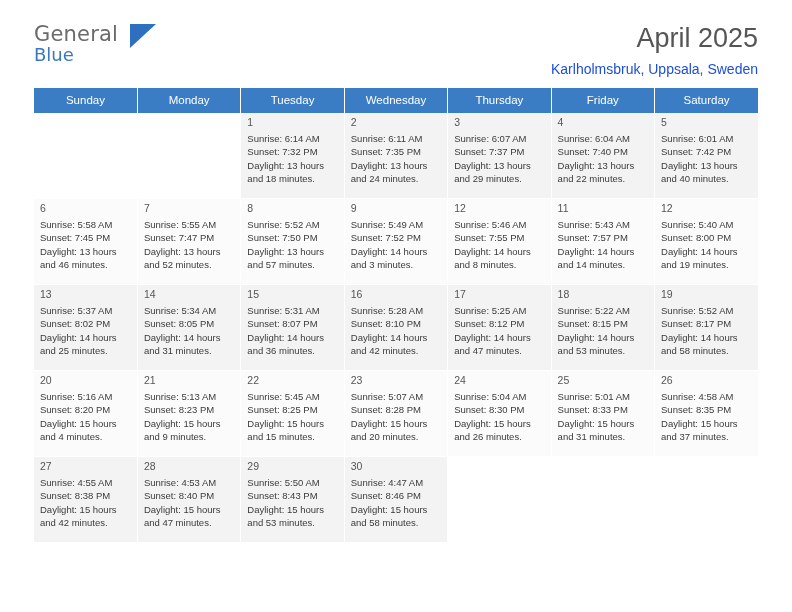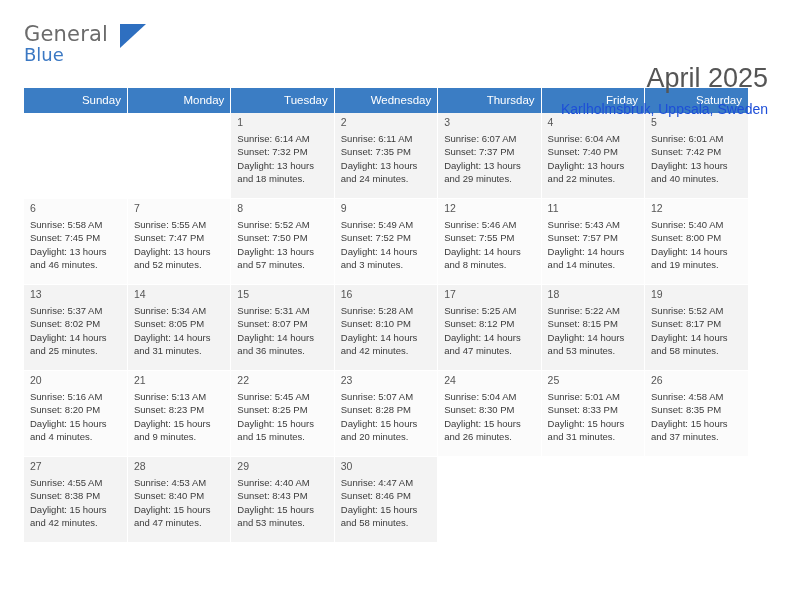--- a/index.html
+++ b/index.html
@@ -12,21 +12,21 @@
     background: #ffffff;
     font-family: "Liberation Sans", sans-serif;
     color: #333333;
     -webkit-font-smoothing: antialiased;
   }
   .page {
     position: relative;
     width: 792px;
     height: 596px;
     box-sizing: border-box;
-    padding: 0 24px;
+    padding: 0 34px;
   }
   
   .header {
     position: relative;
     height: 72px;
     padding-top: 24px;
     box-sizing: border-box;
   }
   .logo {
     position: absolute;
@@ -52,21 +52,20 @@
     position: absolute;
     left: 96px;
     top: 2px;
     width: 0;
     height: 0;
     border-left: 26px solid #2e6fc0;
     border-bottom: 24px solid transparent;
   }
   .title-block {
     text-align: right;
-    margin-top: 40px;
   }
   .cal-title {
     font-size: 27px;
     color: #555555;
     font-weight: normal;
     line-height: 1.05;
     font-family: "Liberation Sans", sans-serif;
   }
   .cal-subtitle {
     font-size: 14px;
@@ -78,21 +77,21 @@
     width: 724px;
     border-collapse: collapse;
     margin-top: 16px;
     table-layout: fixed;
   }
   .calendar th {
     background: #3b7dc4;
     color: #ffffff;
     font-weight: normal;
     font-size: 11.5px;
-    text-align: right;
+    text-align: center;
     padding: 5px 6px 6px 6px;
     border-right: 1px solid #ffffff;
     height: 14px;
   }
   .calendar th:last-child { border-right: none; }
   .calendar td {
     vertical-align: top;
     font-size: 9.5px;
     line-height: 13.2px;
     padding: 3px 6px 6px 6px;
@@ -345,21 +344,21 @@
           </td>
           <td>
             <span class="daynum">28</span>
             <span class="line">Sunrise: 4:53 AM</span>
             <span class="line">Sunset: 8:40 PM</span>
             <span class="line">Daylight: 15 hours</span>
             <span class="line">and 47 minutes.</span>
           </td>
           <td>
             <span class="daynum">29</span>
-            <span class="line">Sunrise: 4:40 AM</span>
+            <span class="line">Sunrise: 5:50 AM</span>
             <span class="line">Sunset: 8:43 PM</span>
             <span class="line">Daylight: 15 hours</span>
             <span class="line">and 53 minutes.</span>
           </td>
           <td>
             <span class="daynum">30</span>
             <span class="line">Sunrise: 4:47 AM</span>
             <span class="line">Sunset: 8:46 PM</span>
             <span class="line">Daylight: 15 hours</span>
             <span class="line">and 58 minutes.</span>

